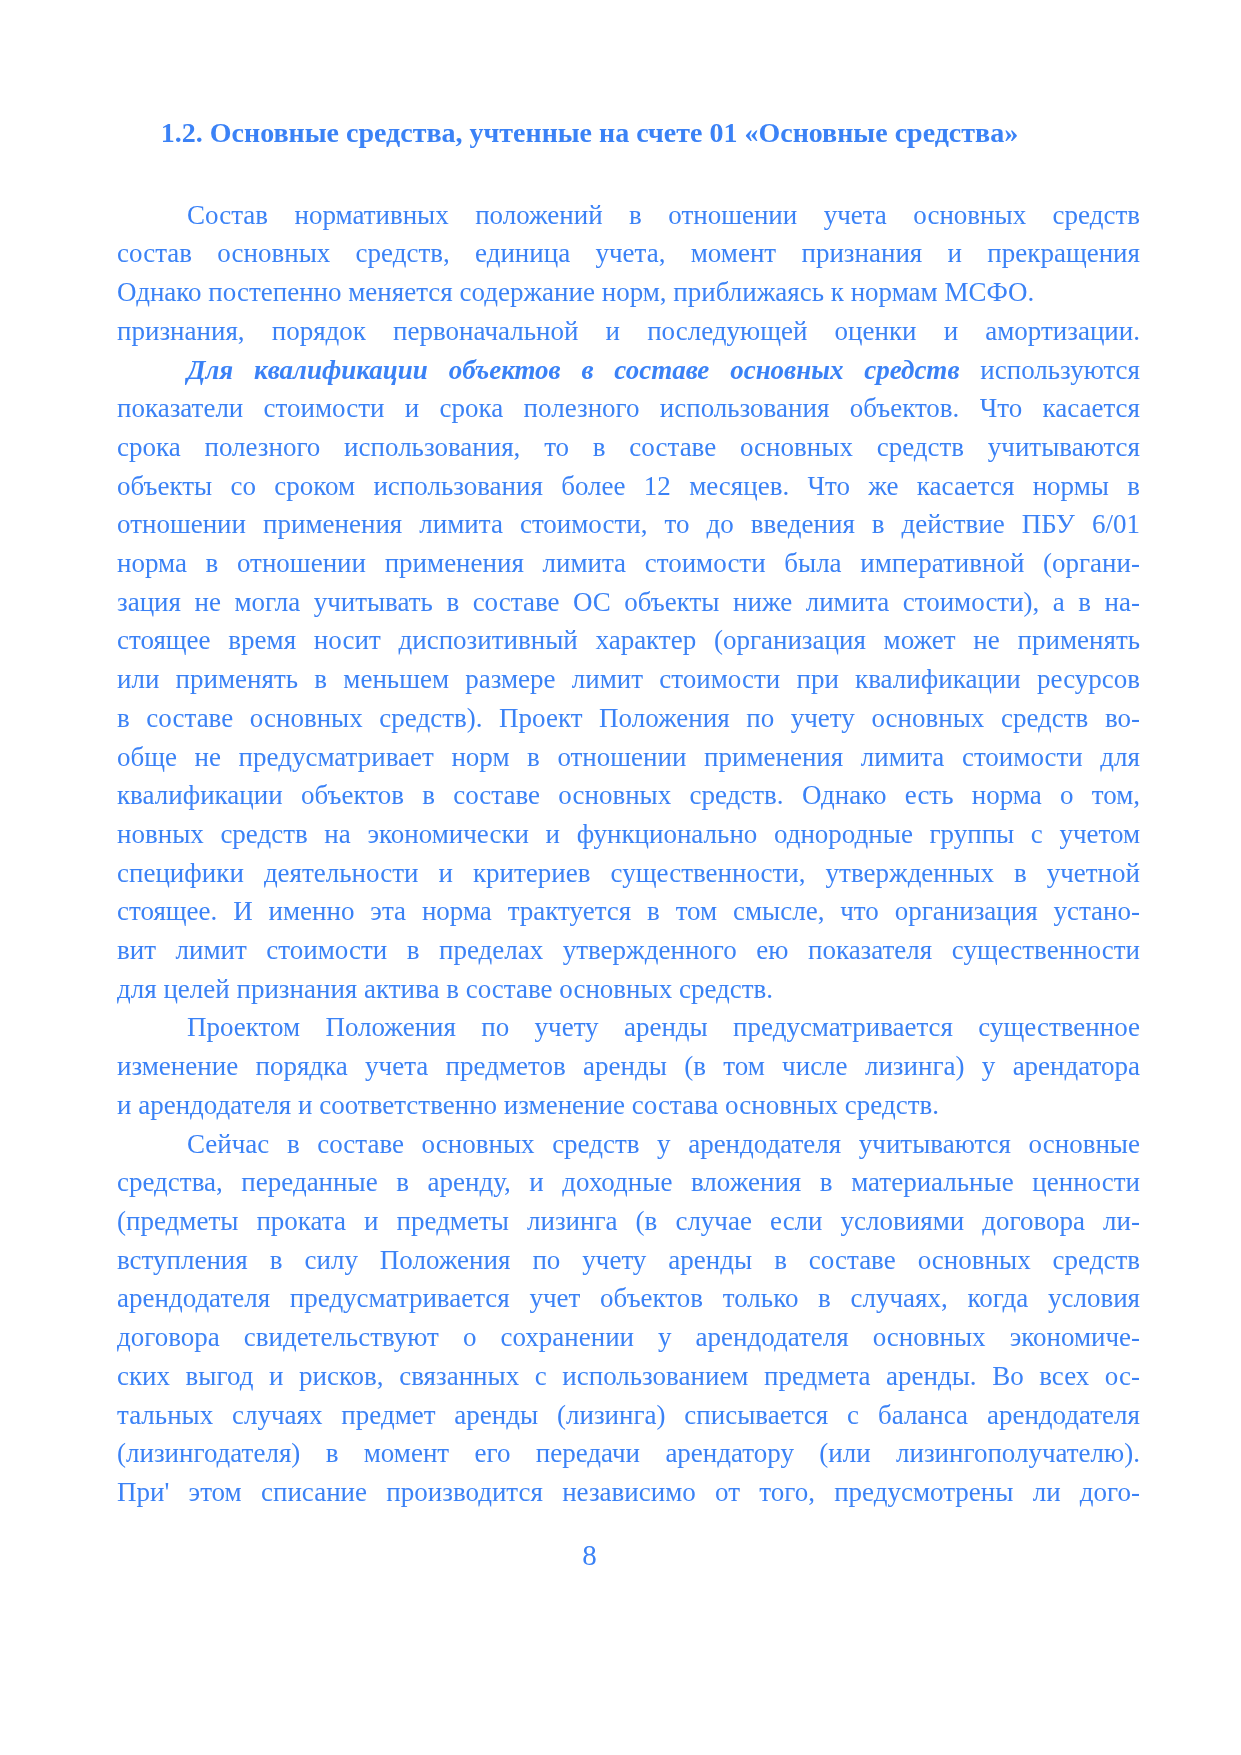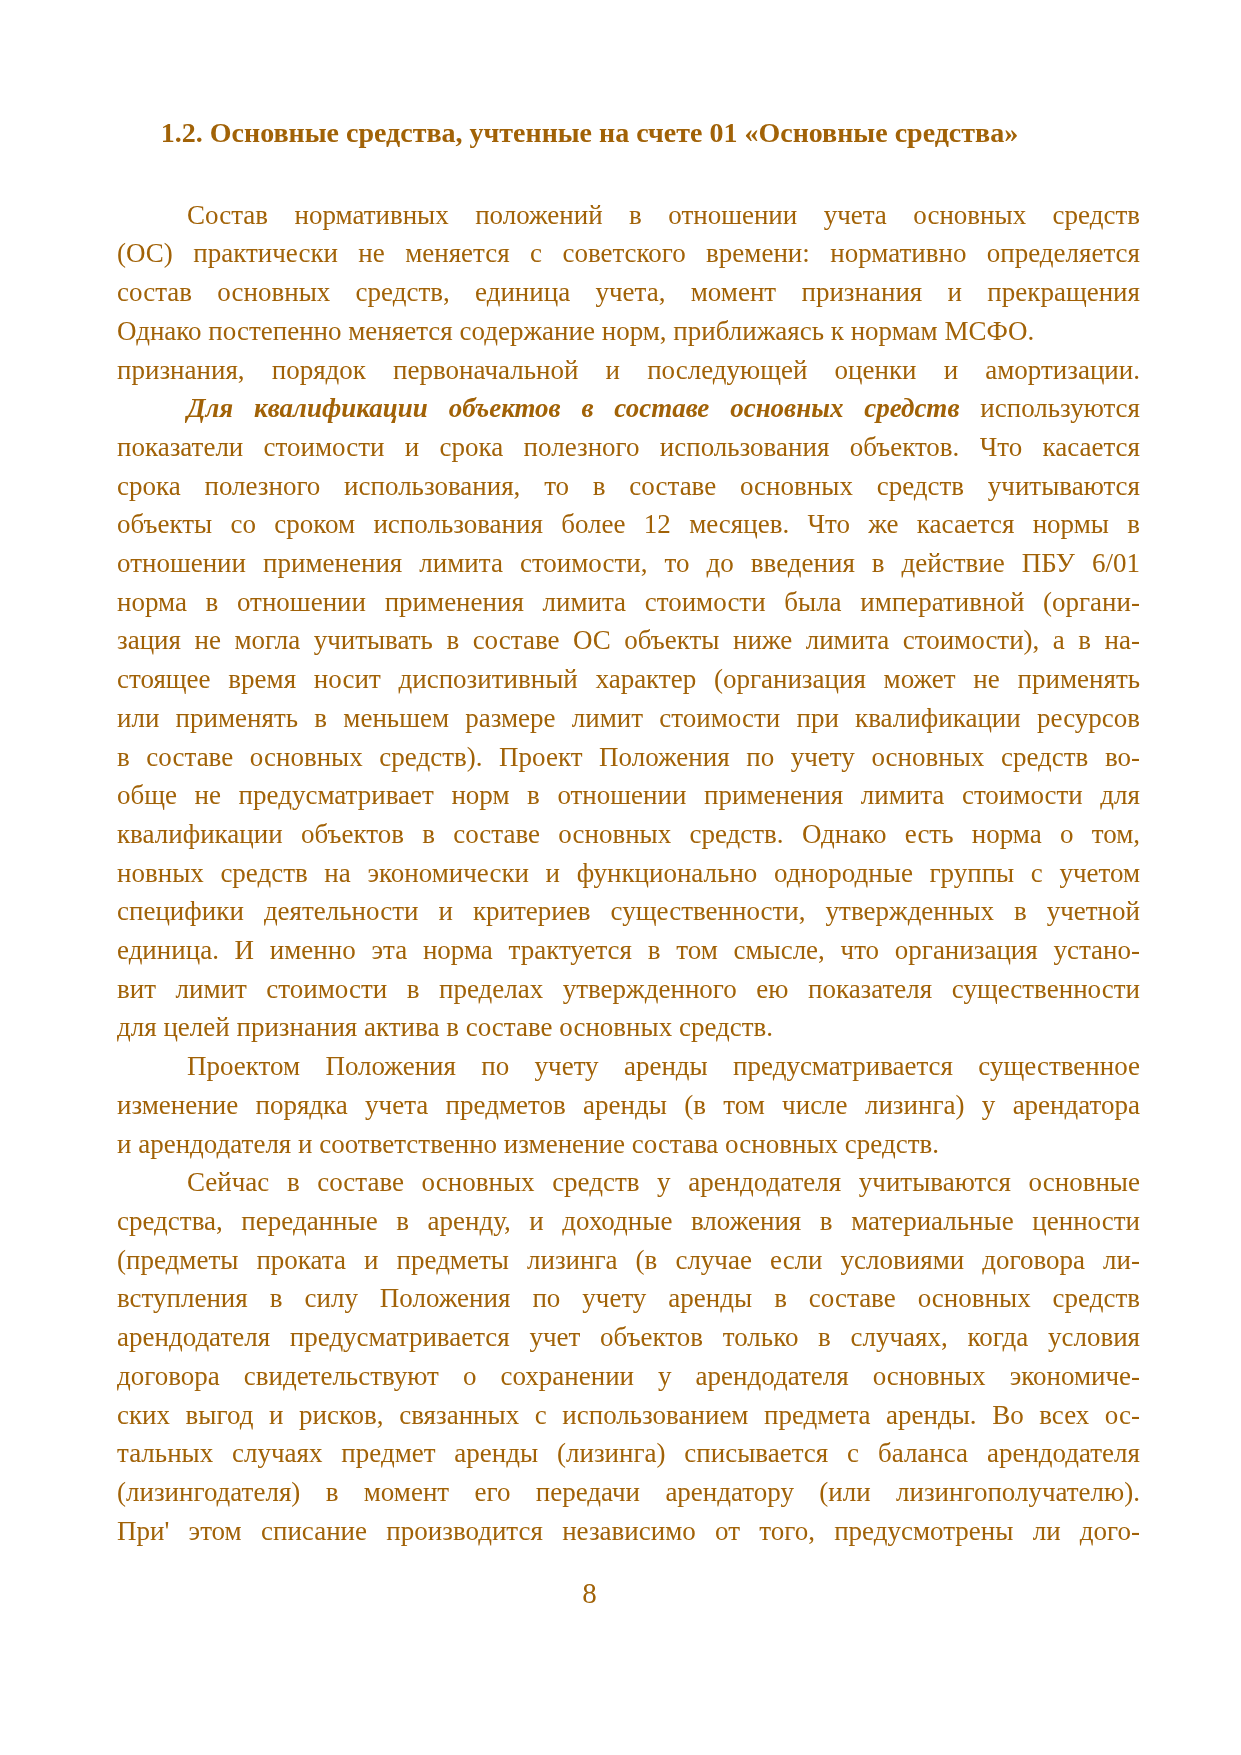--- a/index.html
+++ b/index.html
@@ -8,21 +8,21 @@
     background: #ffffff;
   }
   .page {
     position: relative;
     width: 1177px;
     height: 1755px;
     background: #ffffff;
     box-sizing: border-box;
     padding: 114px 101px 0 103px;
     font-family: "Liberation Serif", "DejaVu Serif", serif;
-    color: #a16207;
+    color: #3b82f6;
     overflow: hidden;
   }
   .heading {
     font-size: 28px;
     font-weight: bold;
     line-height: 38.7px;
     text-align: center;
     margin: 0 0 43px 0;
   }
   .body-text {
@@ -53,39 +53,38 @@
   }
 </style>
 </head>
 <body>
 
 <div class="page">
   <h1 class="heading">1.2. Основные средства, учтенные на счете 01 «Основные средства»</h1>
 
   <div class="body-text">
       <div class="line indent"><span>Состав нормативных положений в отношении учета основных средств</span></div>
-      <div class="line"><span>(ОС) практически не меняется с советского времени: нормативно определяется</span></div>
       <div class="line"><span>состав основных средств, единица учета, момент признания и прекращения</span></div>
       <div class="line endline"><span>Однако постепенно меняется содержание норм, приближаясь к нормам МСФО.</span></div>
       <div class="line"><span>признания, порядок первоначальной и последующей оценки и амортизации.</span></div>
       <div class="line indent"><span class="bold-italic">Для квалификации объектов в составе основных средств</span><span> используются</span></div>
       <div class="line"><span>показатели стоимости и срока полезного использования объектов. Что касается</span></div>
       <div class="line"><span>срока полезного использования, то в составе основных средств учитываются</span></div>
       <div class="line"><span>объекты со сроком использования более 12 месяцев. Что же касается нормы в</span></div>
       <div class="line"><span>отношении применения лимита стоимости, то до введения в действие ПБУ 6/01</span></div>
       <div class="line"><span>норма в отношении применения лимита стоимости была императивной (органи-</span></div>
       <div class="line"><span>зация не могла учитывать в составе ОС объекты ниже лимита стоимости), а в на-</span></div>
       <div class="line"><span>стоящее время носит диспозитивный характер (организация может не применять</span></div>
       <div class="line"><span>или применять в меньшем размере лимит стоимости при квалификации ресурсов</span></div>
       <div class="line"><span>в составе основных средств). Проект Положения по учету основных средств во-</span></div>
       <div class="line"><span>обще не предусматривает норм в отношении применения лимита стоимости для</span></div>
       <div class="line"><span>квалификации объектов в составе основных средств. Однако есть норма о том,</span></div>
       <div class="line"><span>новных средств на экономически и функционально однородные группы с учетом</span></div>
       <div class="line"><span>специфики деятельности и критериев существенности, утвержденных в учетной</span></div>
-      <div class="line"><span>единица. И именно эта норма трактуется в том смысле, что организация устано-</span></div>
+      <div class="line"><span>стоящее. И именно эта норма трактуется в том смысле, что организация устано-</span></div>
       <div class="line"><span>вит лимит стоимости в пределах утвержденного ею показателя существенности</span></div>
       <div class="line endline"><span>для целей признания актива в составе основных средств.</span></div>
       <div class="line indent"><span>Проектом Положения по учету аренды предусматривается существенное</span></div>
       <div class="line"><span>изменение порядка учета предметов аренды (в том числе лизинга) у арендатора</span></div>
       <div class="line endline"><span>и арендодателя и соответственно изменение состава основных средств.</span></div>
       <div class="line indent"><span>Сейчас в составе основных средств у арендодателя учитываются основные</span></div>
       <div class="line"><span>средства, переданные в аренду, и доходные вложения в материальные ценности</span></div>
       <div class="line"><span>(предметы проката и предметы лизинга (в случае если условиями договора ли-</span></div>
       <div class="line"><span>вступления в силу Положения по учету аренды в составе основных средств</span></div>
       <div class="line"><span>арендодателя предусматривается учет объектов только в случаях, когда условия</span></div>

